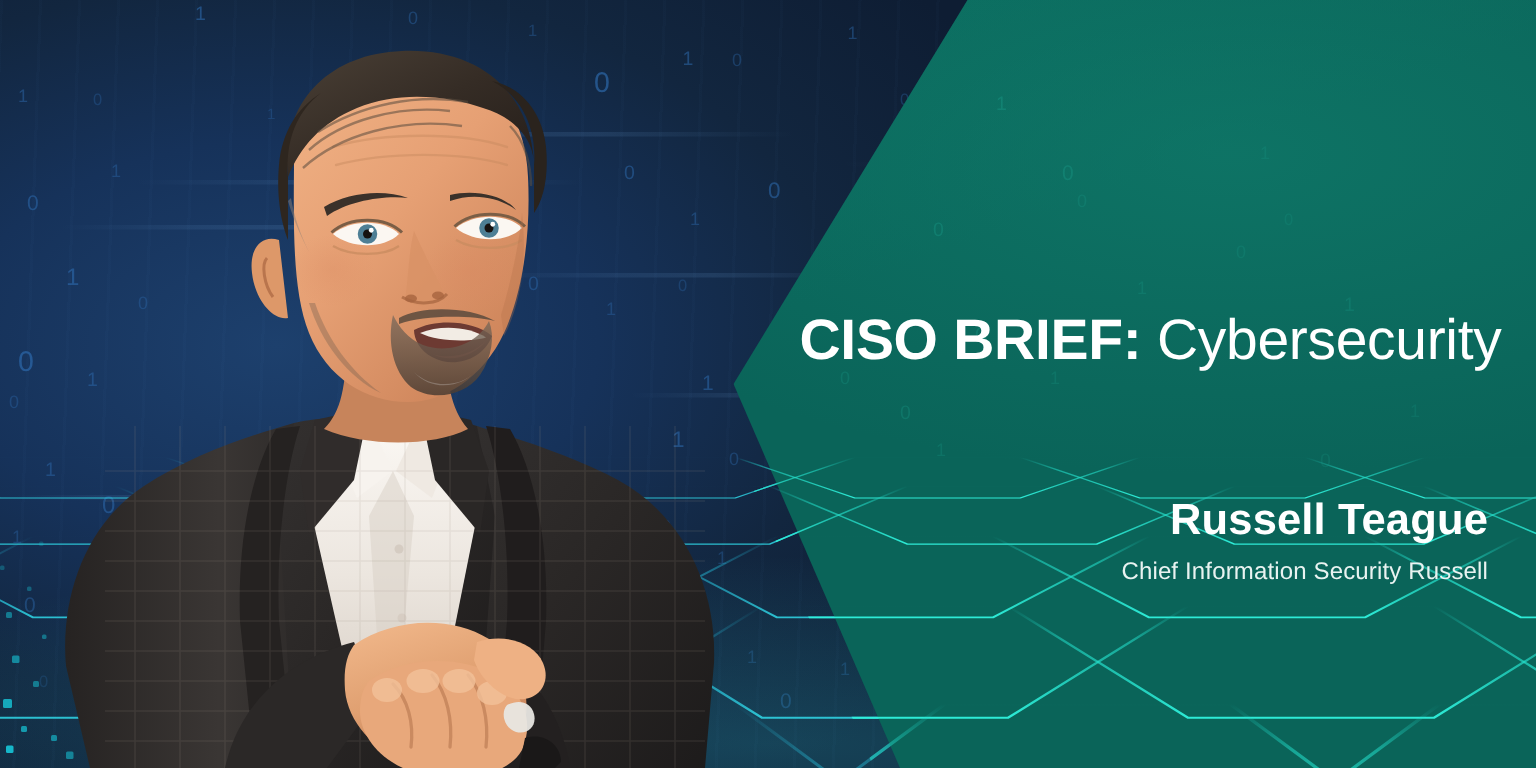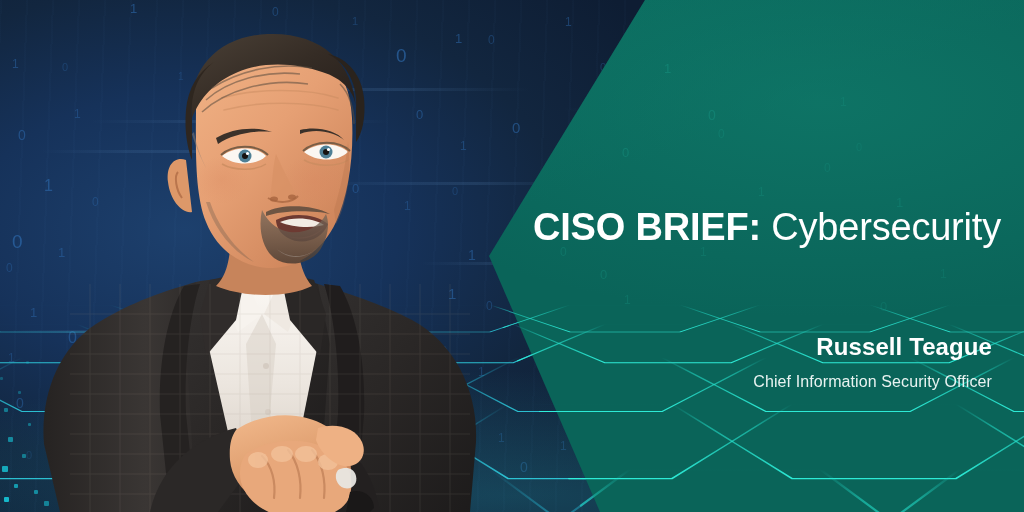--- a/index.html
+++ b/index.html
@@ -122,21 +122,21 @@
   .title-line2  { font-weight:300; }
 
   .person-block {
     position:absolute;
     right:32px; top:330px;
     text-align:right;
     width:520px;
   }
   .person-name {
     color:#ffffff;
-    font-size:24px;
+    font-size:29px;
     font-weight:700;
     line-height:34px;
     letter-spacing:.1px;
   }
   .person-role {
     color:#e9f3f1;
     font-size:16px;
     font-weight:400;
     line-height:22px;
     margin-top:7px;
@@ -539,16 +539,16 @@
       <path d="M334 196 C340 176 346 150 348 128 C352 162 346 192 336 210 Z" fill="#b4714a" opacity=".3"></path>
     </svg>
   </div>
 
   <div class="title-block">
     <div class="title-line"><span class="title-strong">CISO BRIEF:</span><span class="title-light"> Cybersecurity</span></div>
   </div>
 
   <div class="person-block">
     <div class="person-name">Russell Teague</div>
-    <div class="person-role">Chief Information Security Officer</div>
+    <div class="person-role">Chief Information Security Russell</div>
   </div>
 
 </div>
 
 </body></html>

